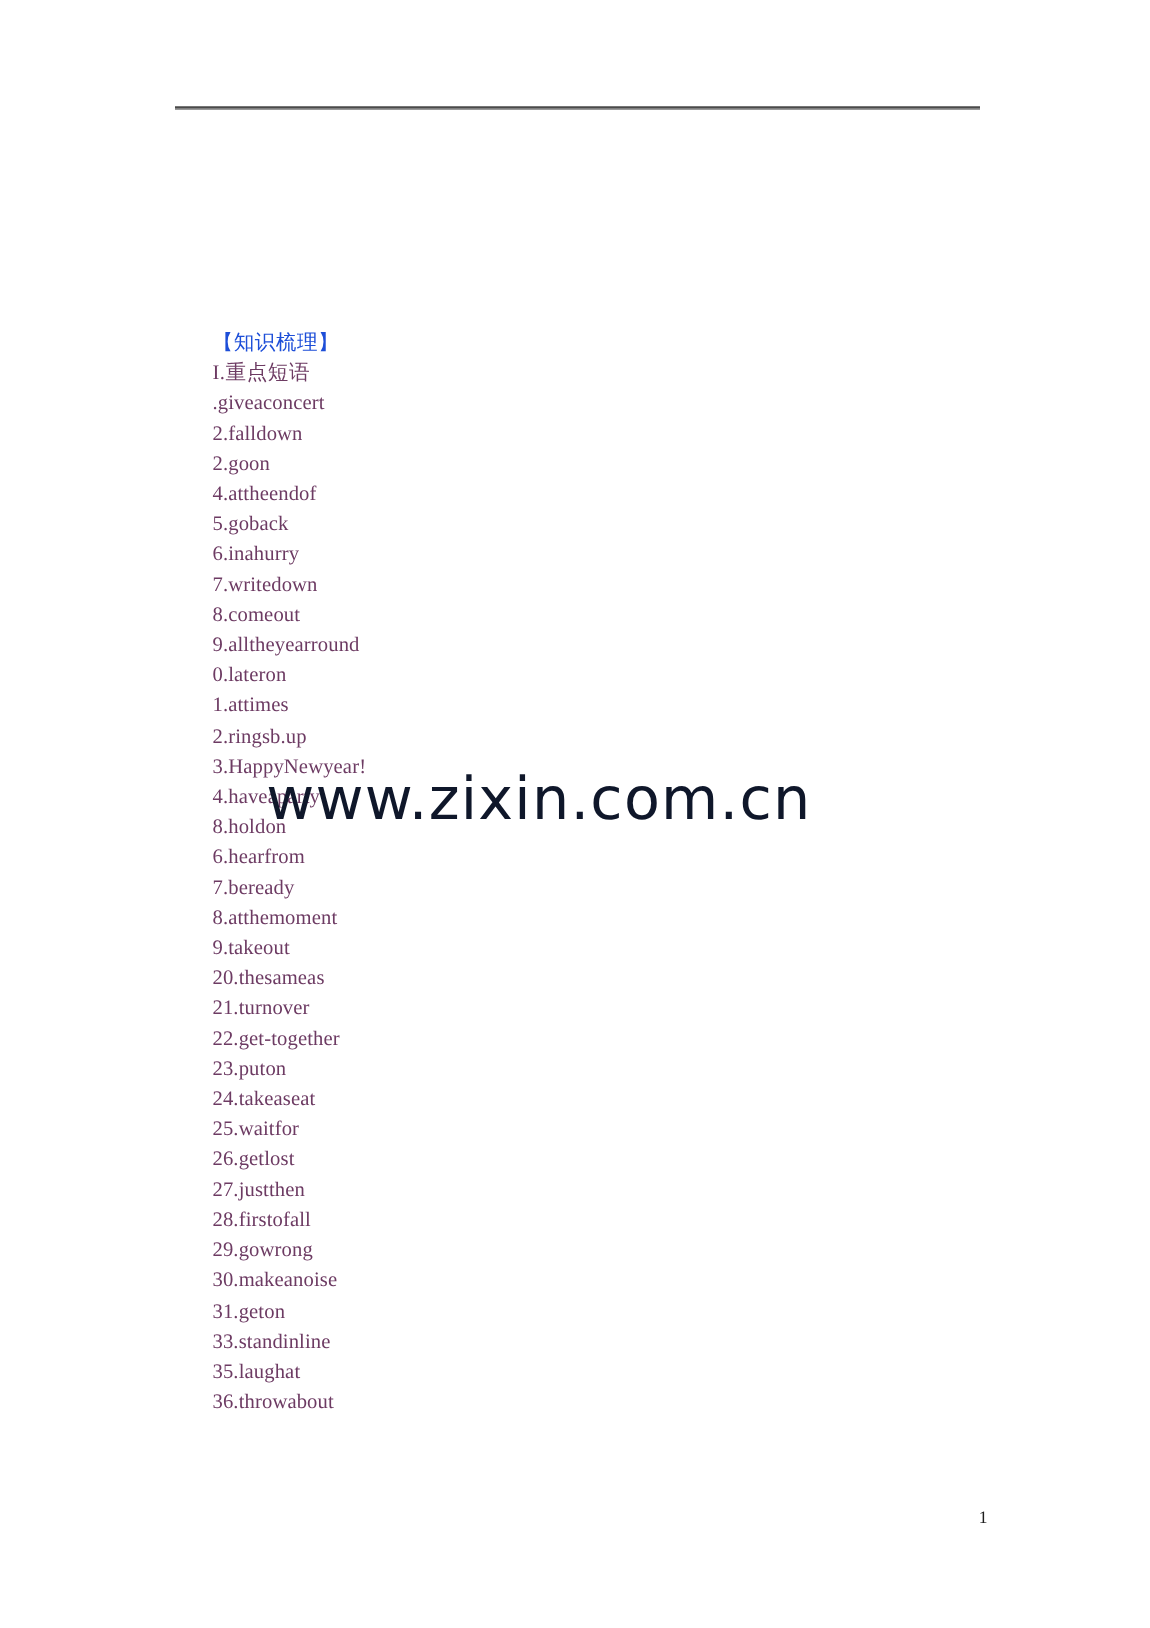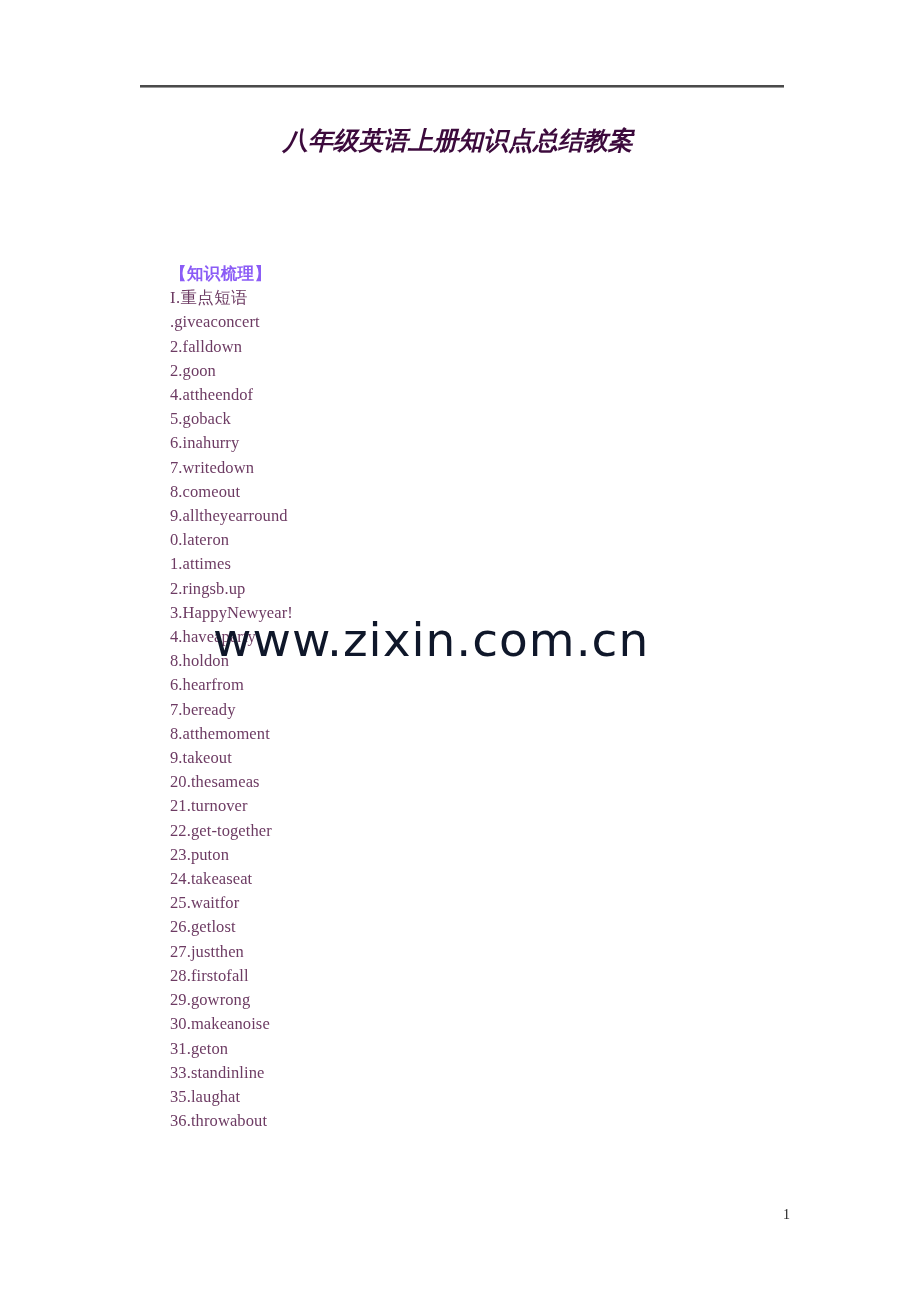--- a/index.html
+++ b/index.html
@@ -75,22 +75,22 @@
   }
   .line {
     font-family: "Liberation Serif", "DejaVu Serif", serif;
     font-size: 16.5px;
     line-height: 24.2px;
     color: #6d3b63;
     white-space: pre;
     letter-spacing: 0.1px;
   }
   .line.cjk-bold {
-    font-weight: bold;
-    color: #8b5cf6;
+    font-weight: normal;
+    color: #1d4ed8;
     letter-spacing: 0.4px;
   }
   .line.cjk {
     letter-spacing: 0.4px;
   }
 
   
   .page-number {
     position: absolute;
     left: 0;
@@ -102,23 +102,20 @@
     color: #1d1d1d;
   }
 </style>
 </head>
 <body>
 
 <div class="page">
 
   <div class="header-rule"></div>
 
-  <div class="doc-title">
-    <span class="title-inner">八年级英语上册知识点总结教案</span>
-  </div>
 
   <div class="watermark">www.zixin.com.cn</div>
 
   <div class="content">
     <div class="line cjk-bold">【知识梳理】</div>
     <div class="line cjk">I.重点短语</div>
     <div id="phrase-list">
         <div class="line">.giveaconcert</div>
         <div class="line">2.falldown</div>
         <div class="line">2.goon</div>

